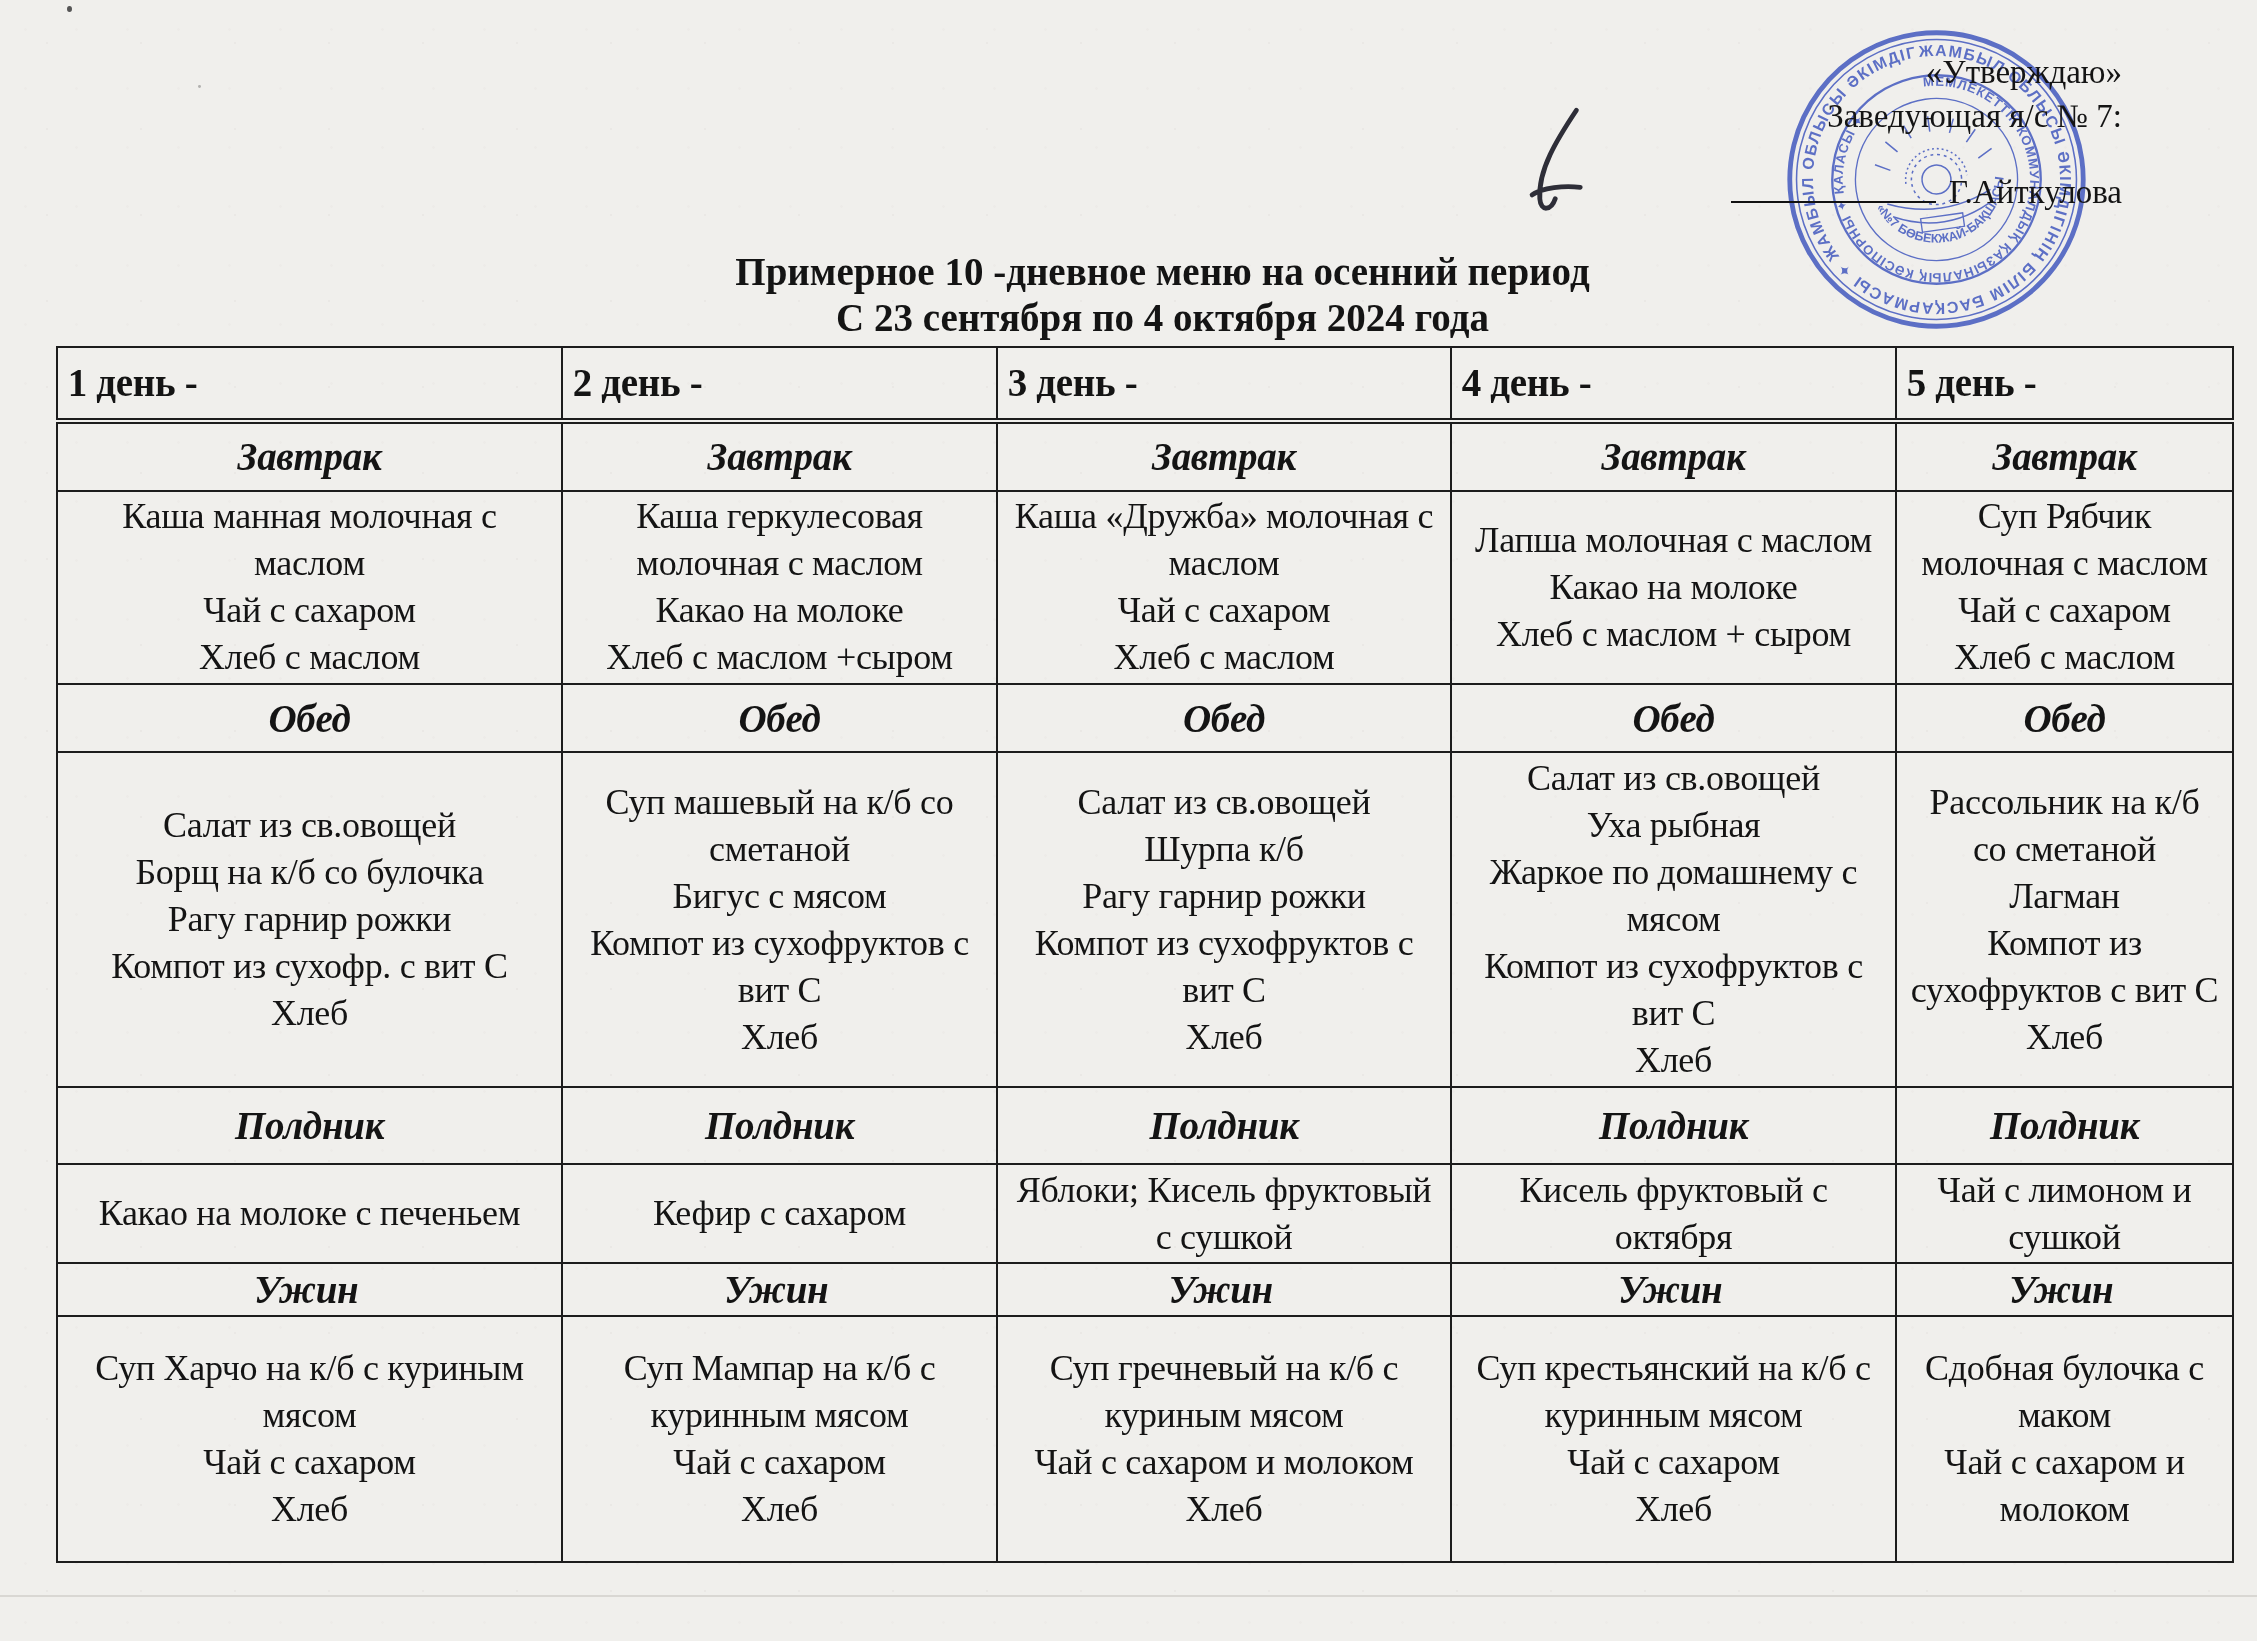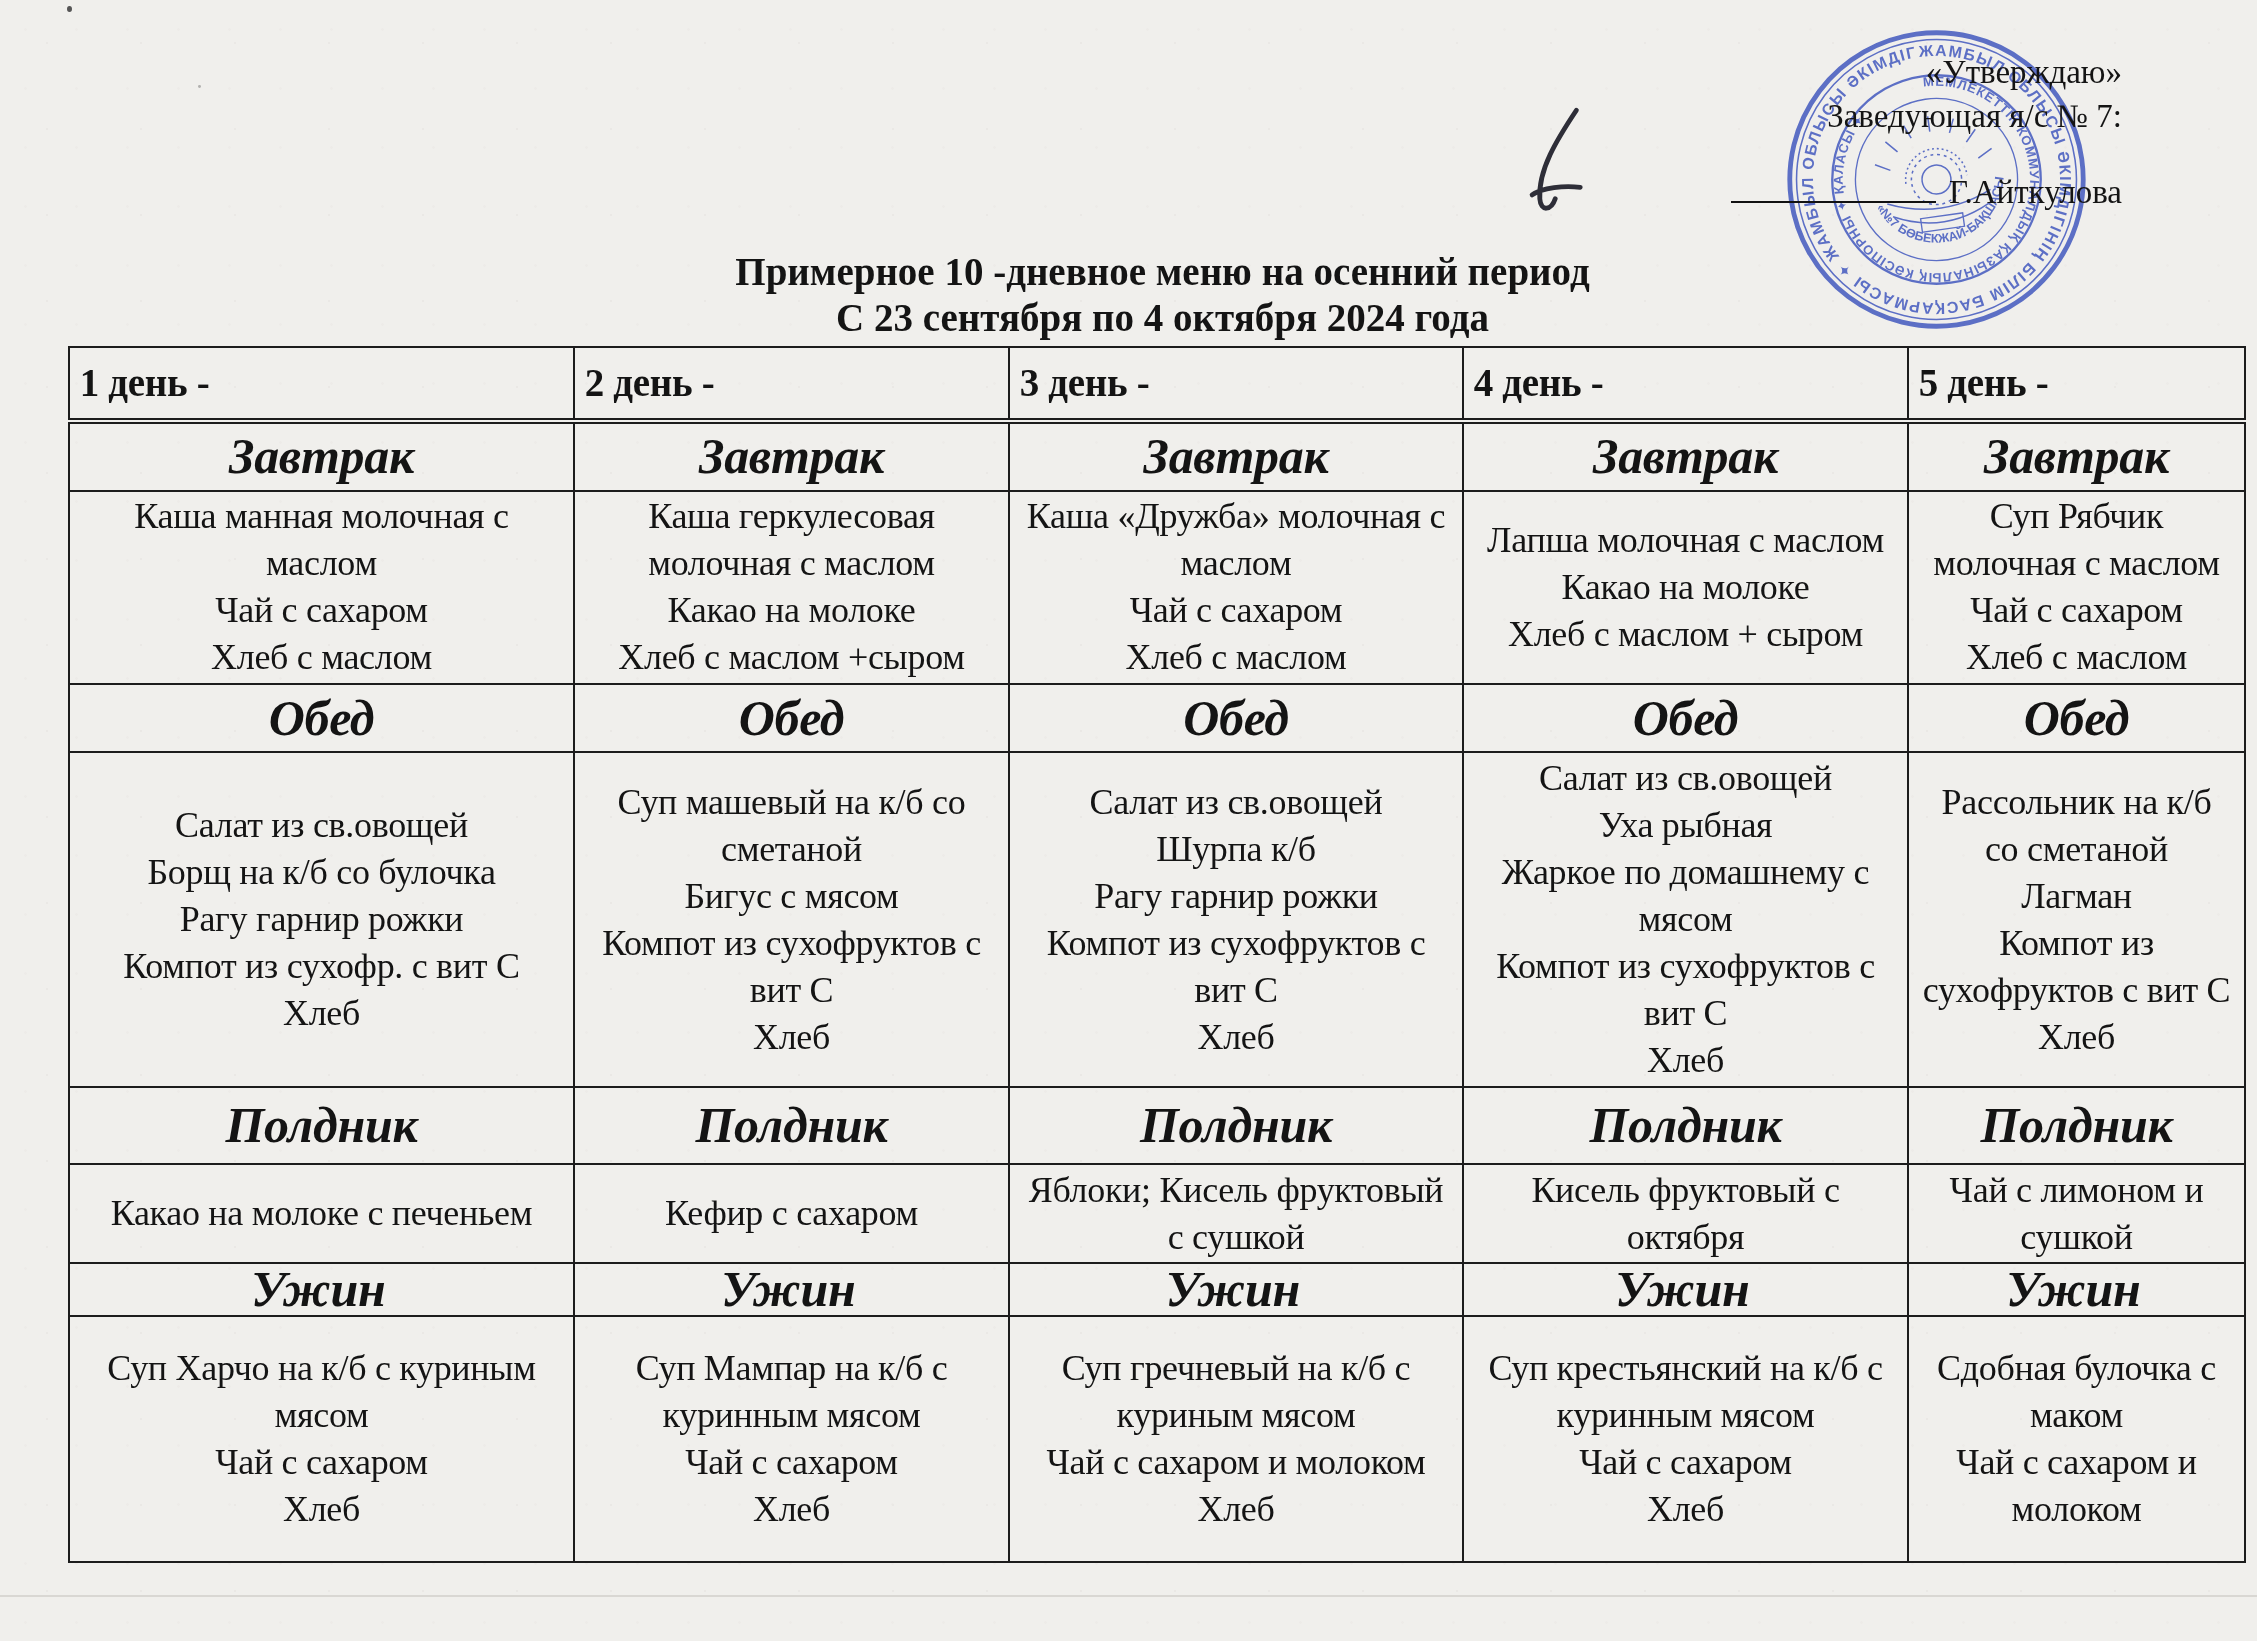--- a/index.html
+++ b/index.html
@@ -28,37 +28,37 @@
     height:29px;margin-right:13.5px;vertical-align:baseline;
   }
   .sig-stroke{position:absolute;left:-39px;top:56px;z-index:4;}
   
   .title{
     position:absolute;left:0;top:249px;width:2257px;text-align:center;
     font-weight:bold;font-size:39px;line-height:46px;z-index:2;padding-left:34px;
   }
   
   table.menu{
-    position:absolute;left:68px;top:346px;width:2176px;
+    position:absolute;left:56px;top:346px;width:2176px;
     border-collapse:collapse;table-layout:fixed;z-index:2;
   }
   table.menu td{
     border:2.9px solid #1c1c1c;
     padding:1.9px 13.5px;
     vertical-align:middle;
     text-align:center;
     font-size:36px;line-height:47px;
     letter-spacing:-0.3px;
     overflow:hidden;
   }
   tr.day-row td{
     height:66px;text-align:left;font-weight:bold;font-size:39px;
     padding-left:9.7px;border-bottom:6.8px double #1c1c1c;vertical-align:middle;
   }
-  tr.label-row td{font-weight:bold;font-style:italic;font-size:50px;}
+  tr.label-row td{font-weight:bold;font-style:italic;font-size:39px;}
   tr.r-bf-label td{height:62px;}
   tr.r-bf td{height:186px;}
   tr.r-ln-label td{height:62px;}
   tr.r-ln td{height:324px;}
   tr.r-sn-label td{height:71px;border-radius:23px;}
   tr.r-sn td{height:91px;}
   tr.r-dn-label td{height:45px;padding-left:7px;}
   tr.r-dn td{height:240px;}
   .dish{margin:0;}
   

